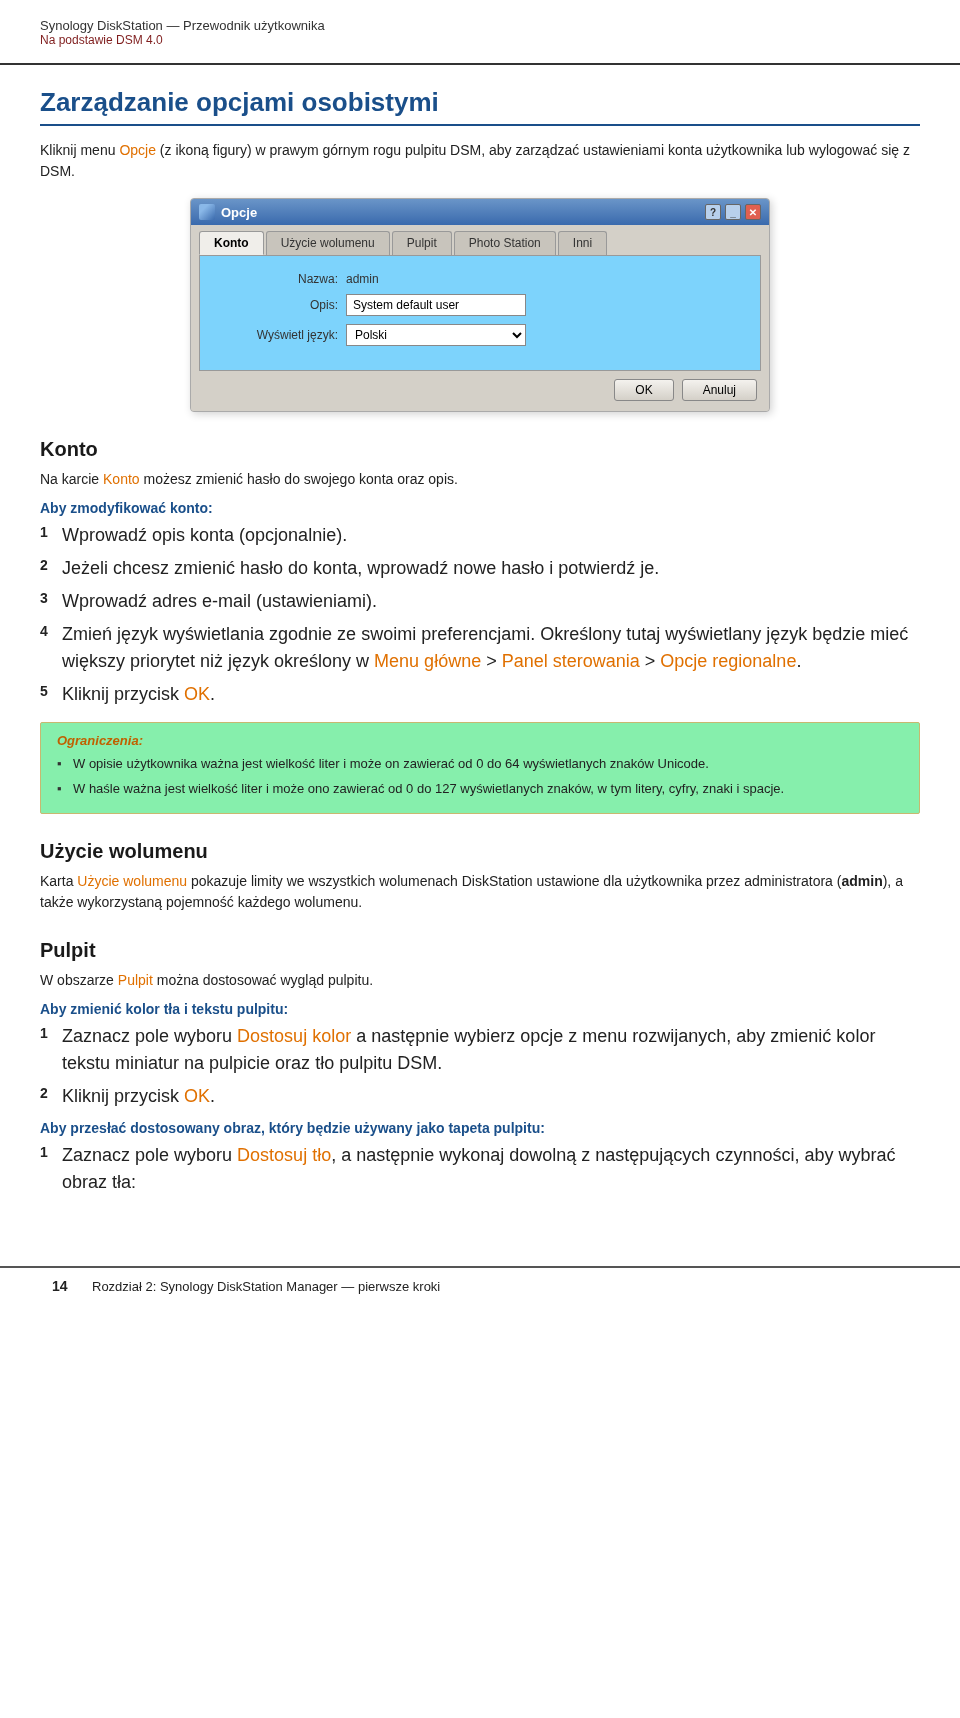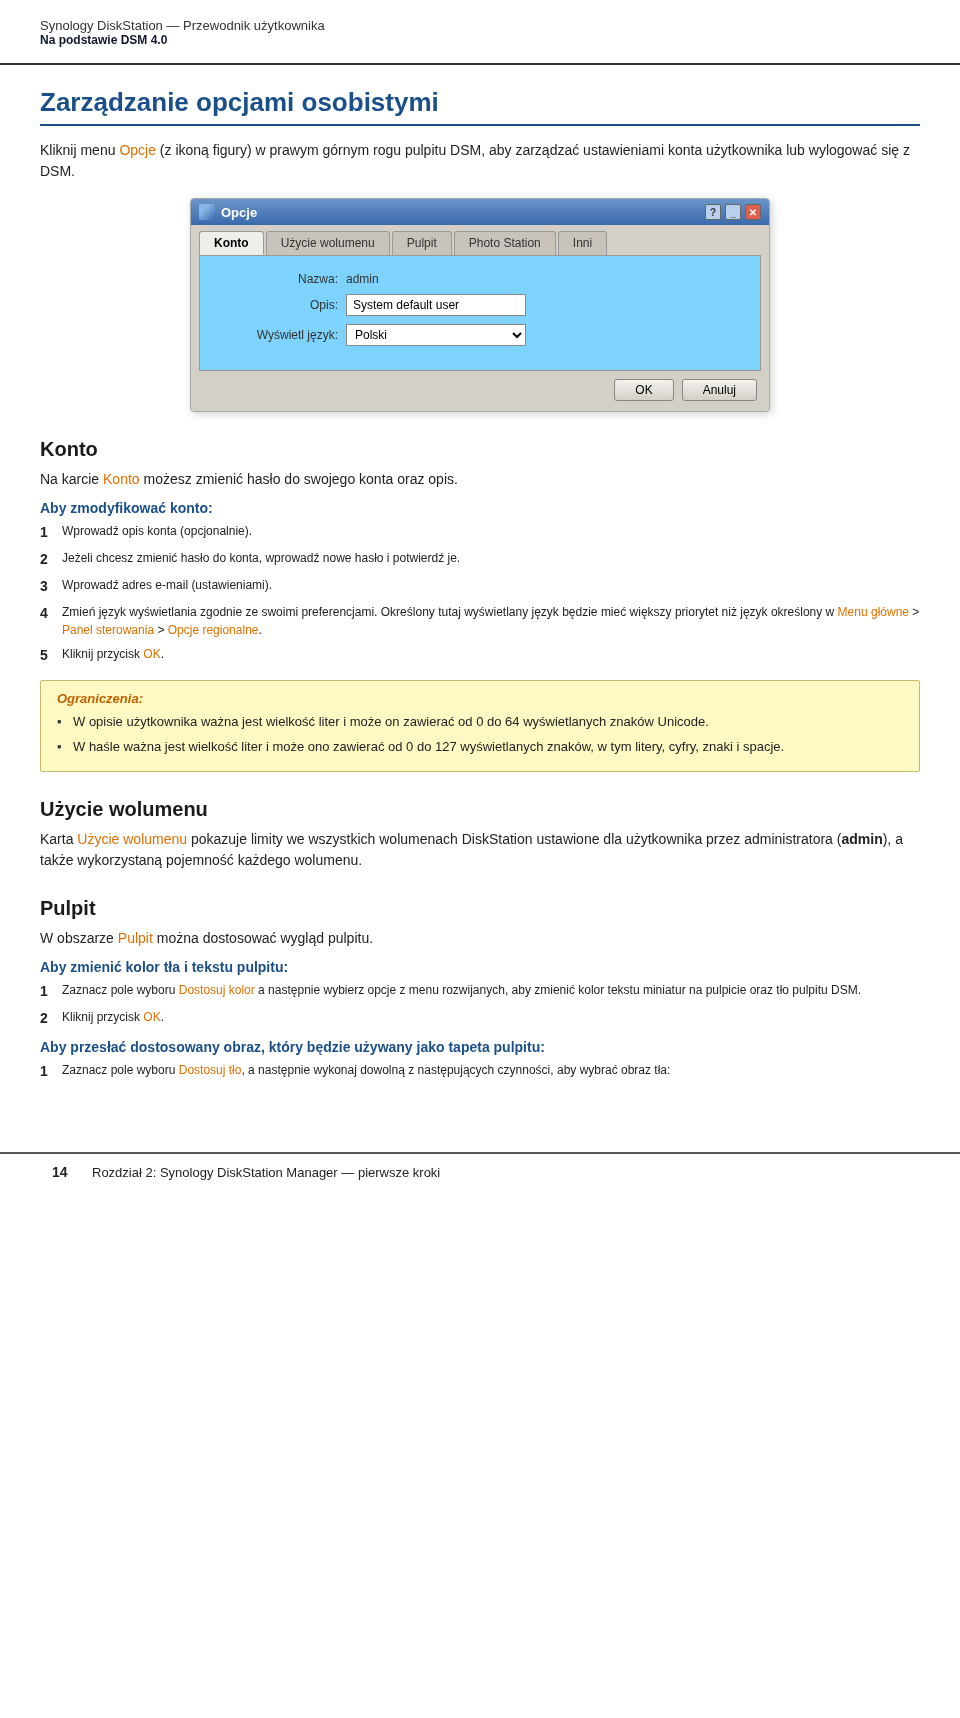--- a/index.html
+++ b/index.html
@@ -19,22 +19,21 @@
       padding: 18px 40px 16px 40px;
       border-bottom: 2px solid #333;
       margin-bottom: 4px;
     }
     .page-header-title {
       font-size: 13px;
       color: #333;
     }
     .page-header-sub {
       font-size: 12px;
-      color: #0f172a;
-      font-weight: bold;
+      color: #7f1d1d;
     }
 
     
     .content {
       padding: 18px 40px 30px 40px;
     }
 
     
     .main-title {
       font-size: 26px;
@@ -241,32 +240,32 @@
       margin-bottom: 6px;
       line-height: 1.5;
     }
     .step-num {
       font-weight: bold;
       min-width: 22px;
       color: #222;
       font-size: 14px;
     }
     .step-text {
-      font-size: 12px;
+      font-size: 18px;
       color: #222;
       line-height: 1.5;
     }
     .step-text .highlight {
       color: #e07000;
     }
 
     
     .restriction-box {
       border: 1px solid #c8b870;
-      background: #fef9c3;
+      background: #86efac;
       padding: 10px 16px;
       margin: 14px 0;
       border-radius: 2px;
     }
     .restriction-title {
       font-weight: bold;
       color: #c06000;
       font-size: 13px;
       margin-bottom: 6px;
       font-style: italic;

